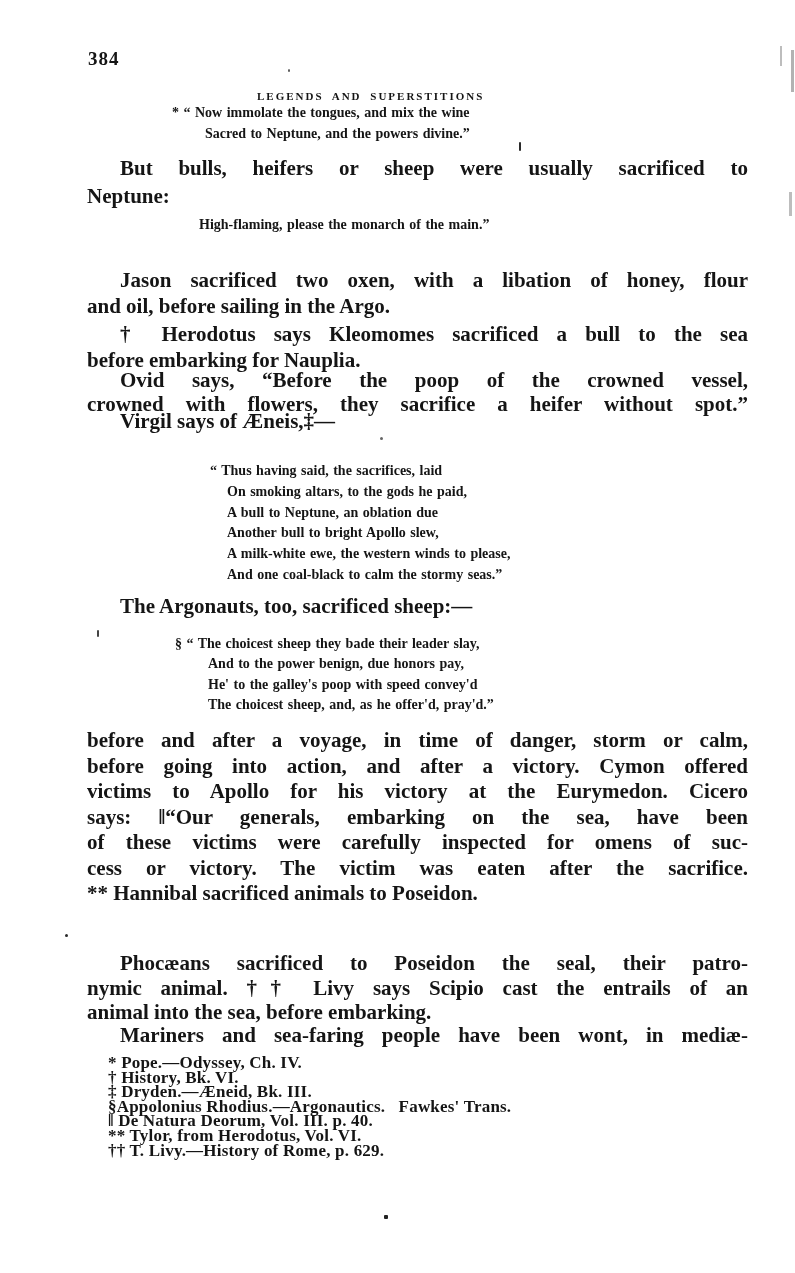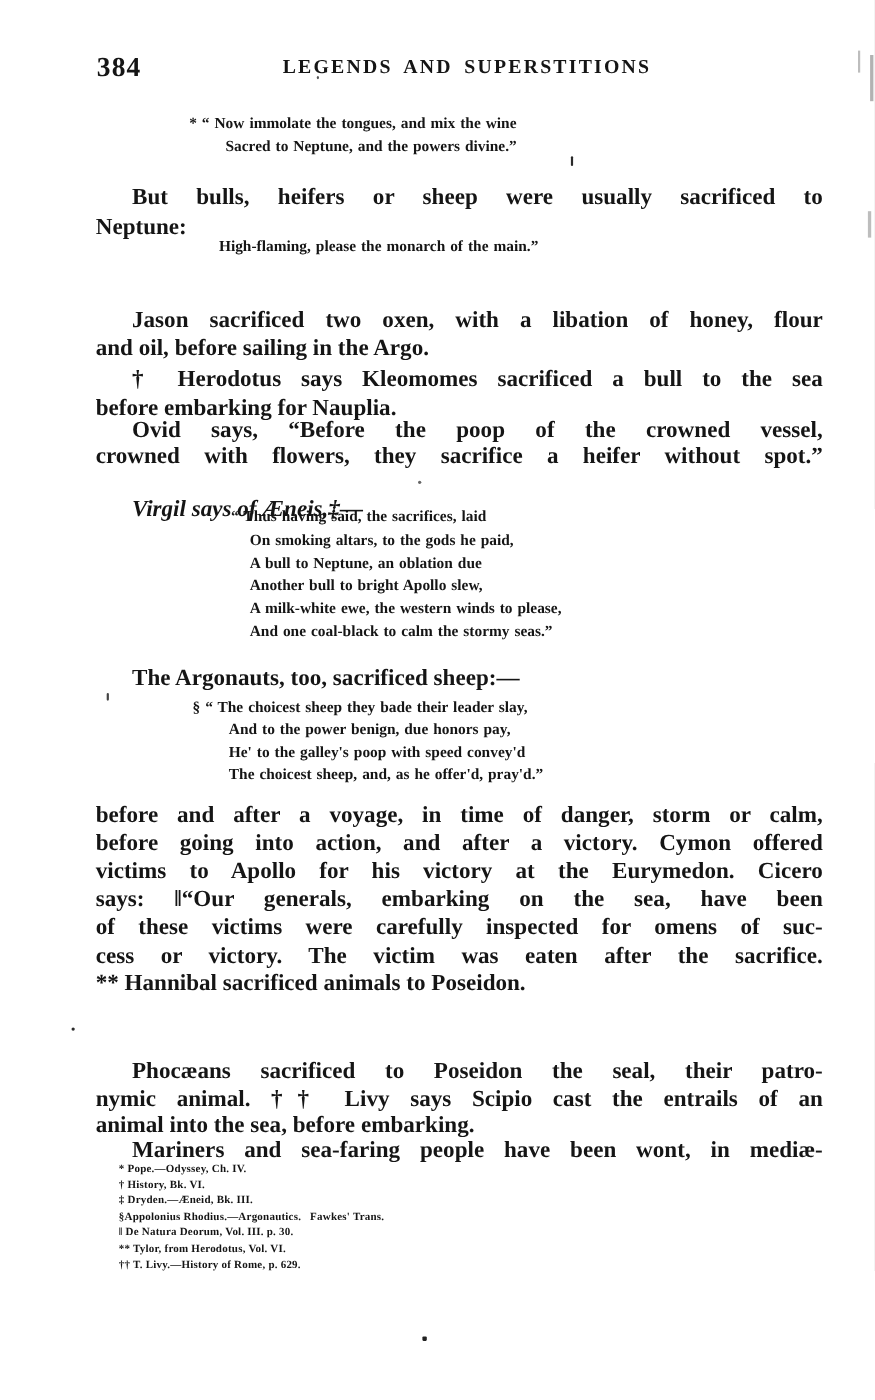--- a/index.html
+++ b/index.html
@@ -10,38 +10,38 @@
     background:#ffffff;
     overflow:hidden;
     font-family:"Liberation Serif","DejaVu Serif",serif;
     color:#151515;
     font-weight:bold;
     -webkit-font-smoothing:antialiased;
   }
   .abs { position:absolute; }
 
   
-  .pagenum { font-size:25px; letter-spacing:1px; }
-  .runtitle { font-size:18px; letter-spacing:2px; word-spacing:4px; white-space:pre; }
+  .pagenum { font-size:19px; letter-spacing:1px; }
+  .runtitle { font-size:11px; letter-spacing:2px; word-spacing:4px; white-space:pre;margin-top:40px; }
 
   
   .body-block { left:87px; width:661px; font-size:21px; }
   .bline { white-space:pre; }
   .just { white-space:normal; text-align:justify; text-align-last:justify; }
-  .ind { text-indent:33px;margin-top:10px; }
+  .ind { text-indent:33px; }
 
   
   .quote-block { font-size:14px; word-spacing:1px; }
   .qline { white-space:pre; }
   .qfirst-33 { text-indent:-33px; }
   .qfirst-17 { text-indent:-17px; }
   .qfirst-12 { text-indent:-12px; }
 
   
-  .fn-block { left:108px; width:600px; font-size:10px; line-height:14.6px; letter-spacing:0.2px; }
+  .fn-block { left:108px; width:600px; font-size:17px; line-height:14.6px; letter-spacing:0.2px; }
   .fnline { white-space:pre; }
 
   
   .speck { position:absolute; background:#2a2a2a; border-radius:50%; }
   .edge-mark { position:absolute; background:#bdbdbd; }
 </style>
 </head>
 <body>
 
 <div class="page">
@@ -71,21 +71,21 @@
   <div class="abs body-block" style="top:321px; line-height:26px;">
     <div class="bline just ind">† Herodotus says Kleomomes sacrificed a bull to the sea</div>
     <div class="bline">before embarking for Nauplia.</div>
   </div>
 
   <div class="abs body-block" style="top:369px; line-height:23.5px;">
     <div class="bline just ind">Ovid says, “Before the poop of the crowned vessel,</div>
     <div class="bline just">crowned with flowers, they sacrifice a heifer without spot.”</div>
   </div>
 
-  <div class="abs body-block" style="top:440px; line-height:24px;font-style:italic;">
+  <div class="abs body-block" style="top:409px; line-height:24px;">
     <div class="bline ind">Virgil says of Æneis,‡—</div>
   </div>
 
   <div class="abs quote-block" style="left:227px; top:461px; line-height:20.8px;">
     <div class="qline qfirst-17">“ Thus having said, the sacrifices, laid</div>
     <div class="qline">On smoking altars, to the gods he paid,</div>
     <div class="qline">A bull to Neptune, an oblation due</div>
     <div class="qline">Another bull to bright Apollo slew,</div>
     <div class="qline">A milk-white ewe, the western winds to please,</div>
     <div class="qline">And one coal-black to calm the stormy seas.”</div>
@@ -120,21 +120,21 @@
 
   <div class="abs body-block" style="top:1023px; line-height:25px;font-family:Liberation Serif, serif;">
     <div class="bline just ind">Mariners and sea-faring people have been wont, in mediæ-</div>
   </div>
 
   <div class="abs fn-block" style="top:1056px;">
     <div class="fnline">* Pope.—Odyssey, Ch. IV.</div>
     <div class="fnline">† History, Bk. VI.</div>
     <div class="fnline">‡ Dryden.—Æneid, Bk. III.</div>
     <div class="fnline">§Appolonius Rhodius.—Argonautics.   Fawkes' Trans.</div>
-    <div class="fnline">‖ De Natura Deorum, Vol. III. p. 30.</div>
+    <div class="fnline">‖ De Natura Deorum, Vol. III. p. 40.</div>
     <div class="fnline">** Tylor, from Herodotus, Vol. VI.</div>
     <div class="fnline">†† T. Livy.—History of Rome, p. 629.</div>
   </div>
 
   <div class="edge-mark" style="left:780px; top:46px; width:2px; height:20px;"></div>
   <div class="edge-mark" style="left:791px; top:50px; width:3px; height:42px; background:#b2b2b2;"></div>
   <div class="edge-mark" style="left:789px; top:192px; width:3px; height:24px;"></div>
   <div class="speck" style="left:288px; top:69px; width:2px; height:3px; background:#555;"></div>
   <div class="speck" style="left:519px; top:142px; width:2px; height:9px; border-radius:1px;"></div>
   <div class="speck" style="left:380px; top:437px; width:3px; height:3px; background:#666;"></div>

